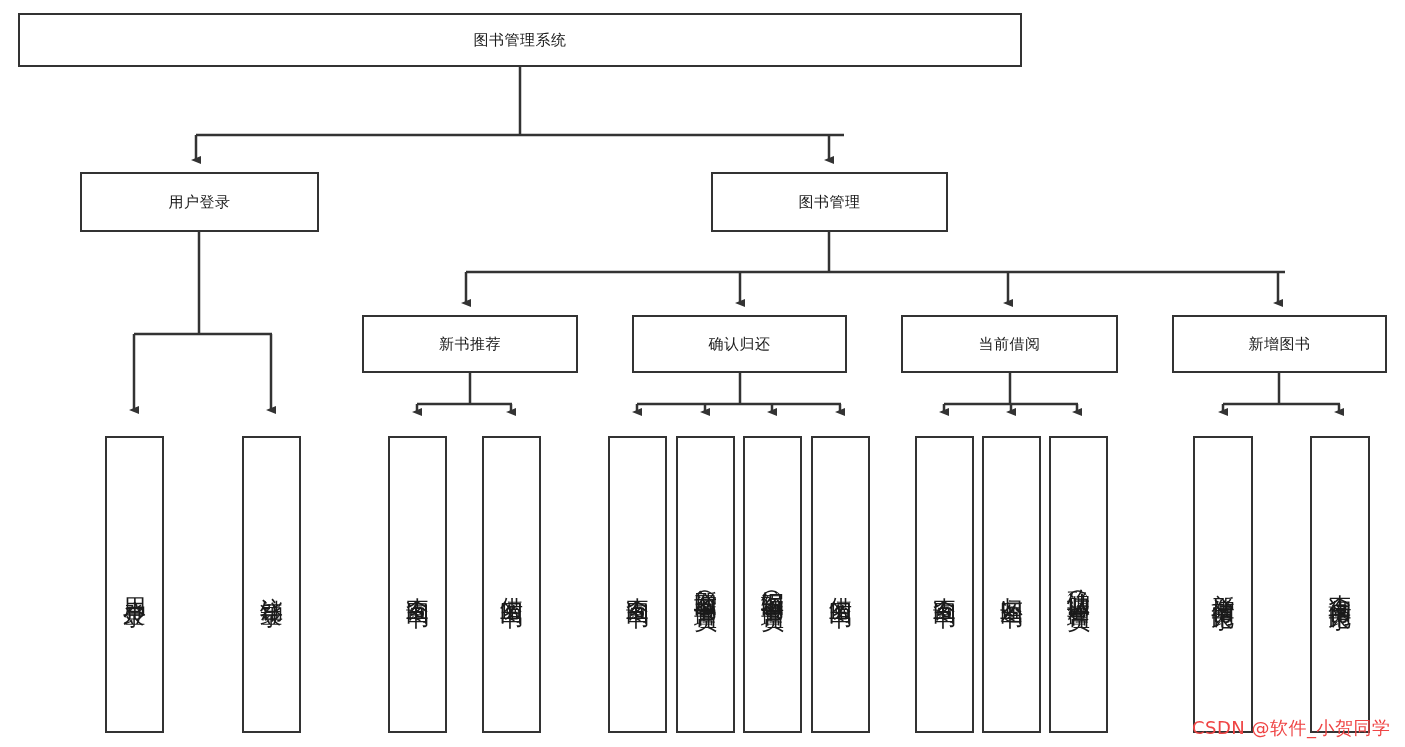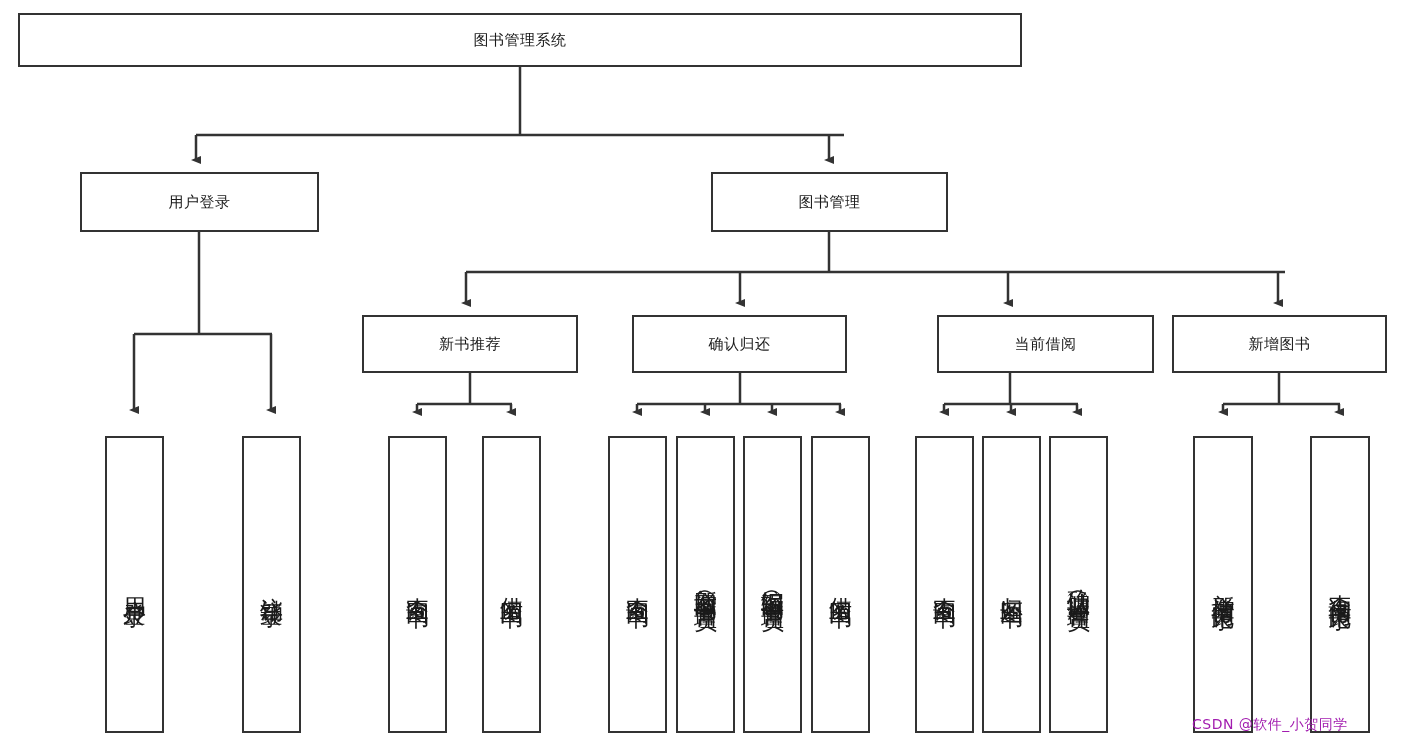--- a/index.html
+++ b/index.html
@@ -51,22 +51,22 @@
     text-orientation: upright;
     font-size: 23px;
     letter-spacing: 3px;
     line-height: 1;
     white-space: nowrap;
   }
   #watermark {
     position: absolute;
     left: 1192px;
     top: 716px;
-    font-size: 14px;
-    color: #a21caf;
+    font-size: 18px;
+    color: #ef4444;
     letter-spacing: 0.5px;
     white-space: nowrap;
     z-index: 5;
     font-family: "DejaVu Sans", "Liberation Sans", sans-serif;
   }
 </style>
 </head>
 <body>
 
 <div id="canvas">
@@ -131,21 +131,21 @@
   <div class="node" style="left:362px; top:315px; width:216px; height:58px;">
     <span class="label">新书推荐</span>
   </div>
 
   <div class="node" style="left:711px; top:172px; width:237px; height:60px;">
     <span class="label">图书管理</span>
   </div>
   <div class="node" style="left:632px; top:315px; width:215px; height:58px;">
     <span class="label">确认归还</span>
   </div>
-  <div class="node" style="left:901px; top:315px; width:217px; height:58px;margin-left:36px;">
+  <div class="node" style="left:901px; top:315px; width:217px; height:58px;">
     <span class="label">当前借阅</span>
   </div>
   <div class="node" style="left:1172px; top:315px; width:215px; height:58px;">
     <span class="label">新增图书</span>
   </div>
 
   <div class="node vertical" style="left:105px; top:436px; width:59px; height:297px;">
     <span class="label">用户登录</span>
   </div>
   <div class="node vertical" style="left:242px; top:436px; width:59px; height:297px;">

